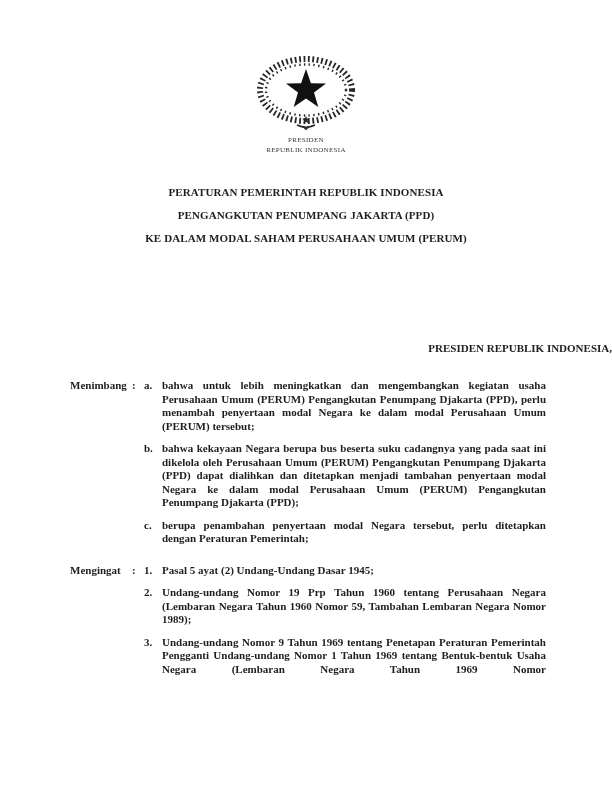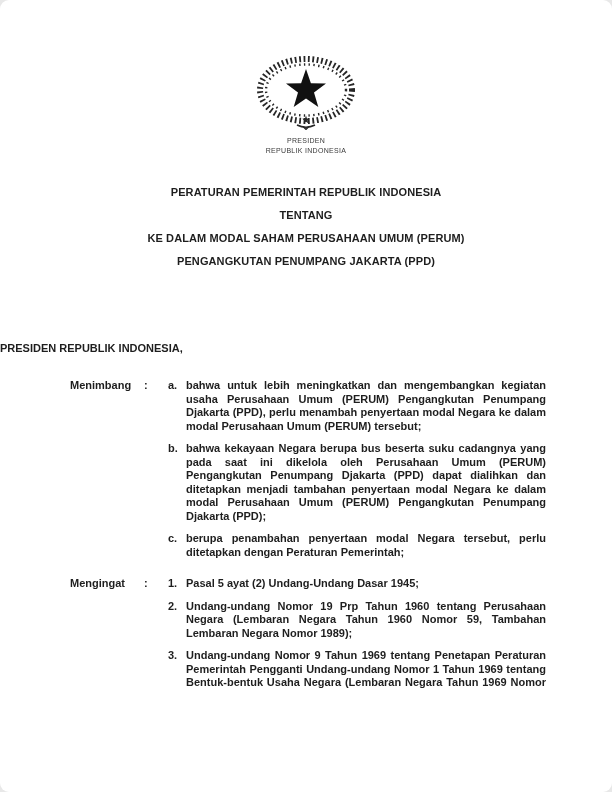--- a/index.html
+++ b/index.html
@@ -3,24 +3,23 @@
 <meta charset="utf-8">
 <style>
   * { margin: 0; padding: 0; box-sizing: border-box; }
   html, body { background: #e8e8e8; }
   .page {
     position: relative;
     width: 612px;
     height: 792px;
     margin: 0 auto;
     background: #ffffff;
-    font-family: Liberation Sans, sans-serif;
+    font-family: Liberation Serif, serif;
     color: #1e1e1e;
     overflow: hidden;
-    border-radius: 9px;
   }
   
   .letterhead {
     position: absolute;
     top: 56px;
     left: 0;
     width: 100%;
     text-align: center;
   }
   .emblem-wrap { height: 76px; }
@@ -42,39 +41,38 @@
     font-size: 11px;
     font-weight: 700;
     line-height: 23px;
     letter-spacing: 0.1px;
   }
   .salutation {
     position: absolute;
     top: 342px;
     left: 0;
     width: 100%;
-    text-align: left;
+    text-align: right;
     font-size: 11px;
     font-weight: 700;
   }
   
   .body-area {
     position: absolute;
     top: 379px;
     left: 70px;
     width: 476px;
     font-size: 11px;
     font-weight: 700;
     line-height: 13.5px;
   }
   .section {
     display: grid;
     grid-template-columns: 62px 12px 1fr;
     align-items: start;
-    gap: 12px;
   }
   .section + .section { margin-top: 18px; }
   .section-label { white-space: nowrap; }
   .section-colon { text-align: left; }
   .item {
     display: flex;
     margin-bottom: 9px;
   }
   .item:last-child { margin-bottom: 0; }
   .item-marker {
@@ -104,23 +102,22 @@
       </svg>
     </div>
     <div class="letterhead-text">
       <div>PRESIDEN</div>
       <div>REPUBLIK INDONESIA</div>
     </div>
   </div>
 
   <div class="title-block">
     <div>PERATURAN PEMERINTAH REPUBLIK INDONESIA</div>
-    <div>TENTANG</div>
+    <div>PENGANGKUTAN PENUMPANG JAKARTA (PPD)</div>
     <div>KE DALAM MODAL SAHAM PERUSAHAAN UMUM (PERUM)</div>
-    <div>PENGANGKUTAN PENUMPANG JAKARTA (PPD)</div>
   </div>
 
   <div class="salutation">PRESIDEN REPUBLIK INDONESIA,</div>
 
   <div class="body-area">
 
     <div class="section">
       <div class="section-label">Menimbang</div>
       <div class="section-colon">:</div>
       <div class="section-items">

